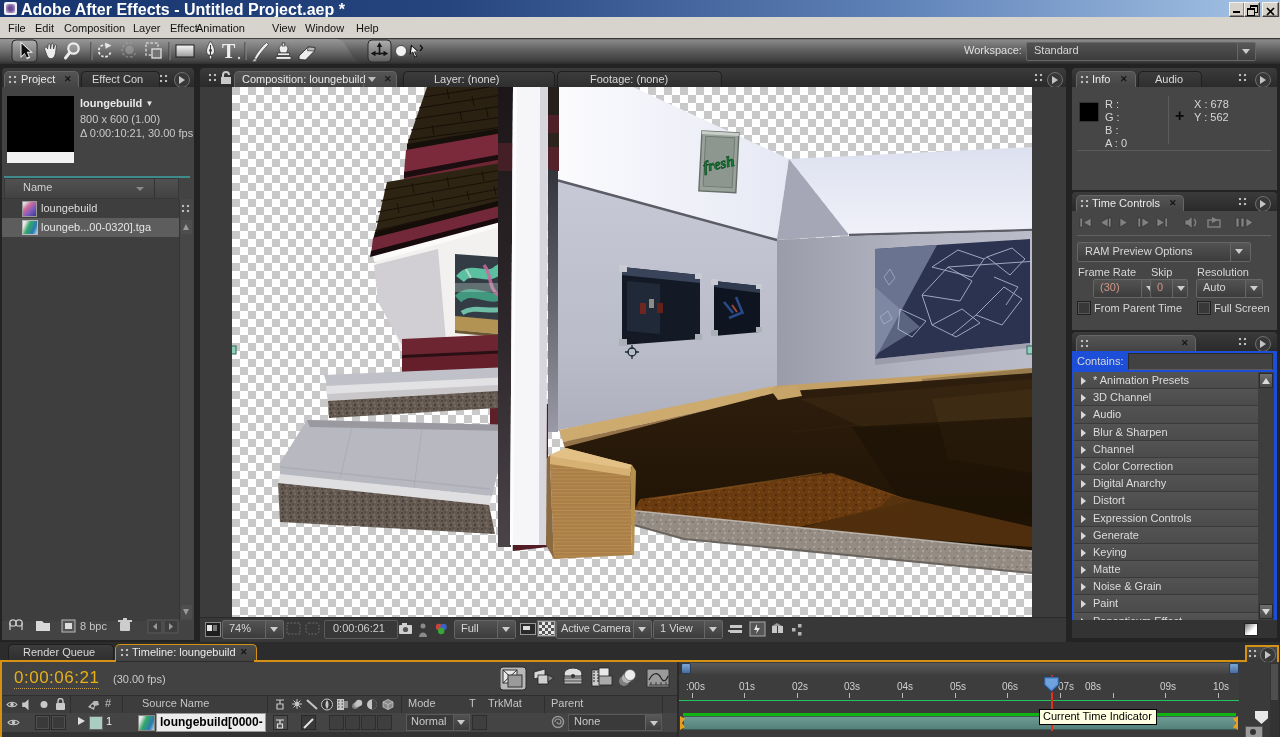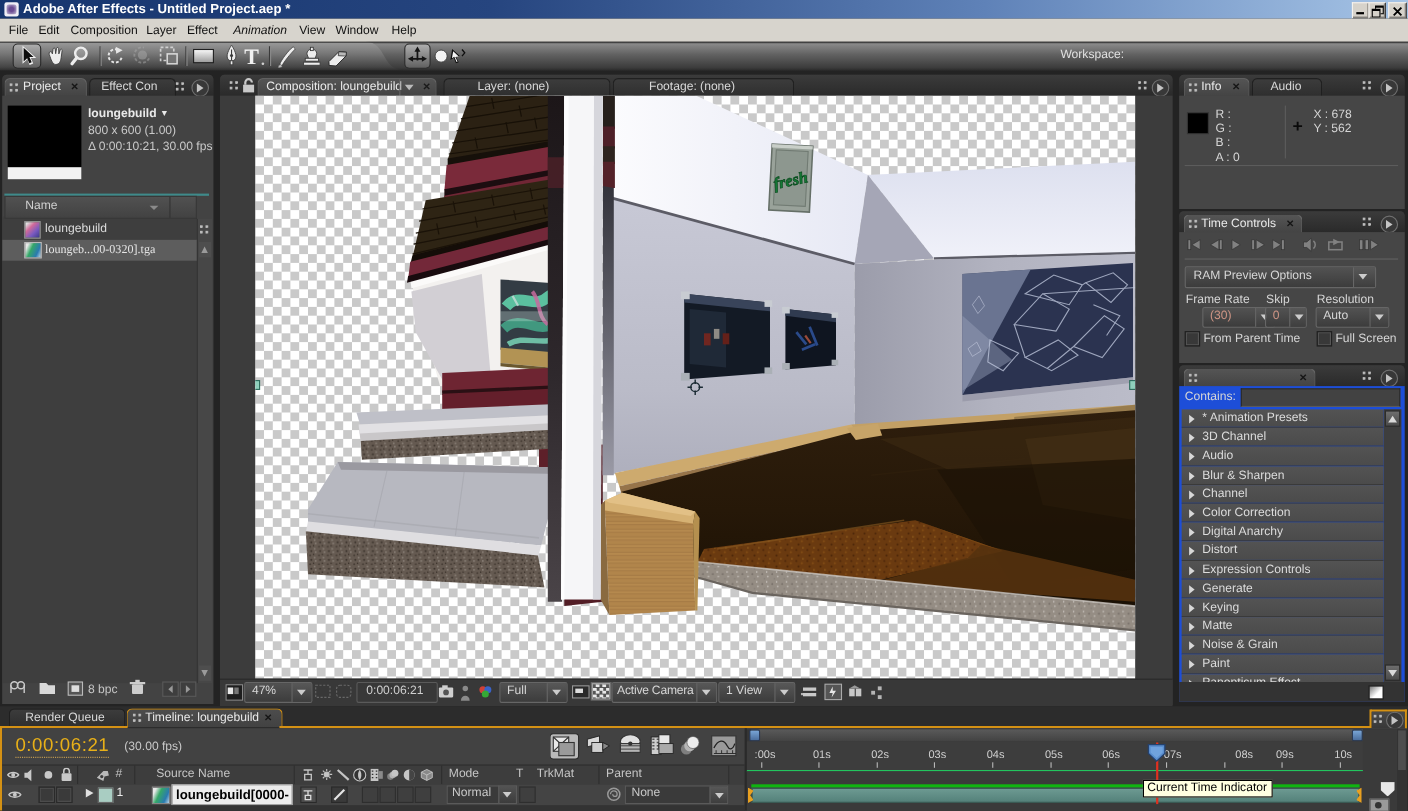--- a/index.html
+++ b/index.html
@@ -1,21 +1,21 @@
 <!DOCTYPE html>
 <html><head>
 <meta charset="utf-8">
 <style>
 html,body{margin:0;padding:0;}
 body{width:1280px;height:737px;position:relative;overflow:hidden;background:#232323;
  font-family:"Liberation Sans",sans-serif;-webkit-font-smoothing:antialiased;}
 .abs{position:absolute;}
 #titlebar{left:0;top:0;width:1280px;height:17px;
  background:linear-gradient(90deg,#16356e 0%,#26457f 35%,#5f82b8 70%,#a6c4e6 100%);}
-#titlebar .ttxt{left:21px;top:1px;font-size:12px;font-weight:bold;color:#fff;}
+#titlebar .ttxt{left:21px;top:1px;font-size:16px;font-weight:bold;color:#fff;}
 .winbtn{top:2px;width:16px;height:13px;background:#d6d2ca;border:1px solid #f4f2ee;
  border-right-color:#404040;border-bottom-color:#404040;box-shadow:inset -1px -1px 0 #8a8680;}
 #menubar{left:0;top:17px;width:1280px;height:21px;background:#d7d4cd;}
 #menubar span{position:absolute;top:5px;font-size:11px;color:#111;}
 #toolbar{left:0;top:38px;width:1280px;height:26px;background:linear-gradient(#1a1a1a 0%,#969696 6%,#787878 40%,#454545 88%,#2e2e2e 100%);}
 .pgroup{background:#2c2c2c;border-radius:4px 4px 0 0;}
 .panel{background:#434343;}
 .tabstrip{position:absolute;left:0;top:0;right:0;height:19px;background:linear-gradient(#3b3b3b,#2a2a2a);border-radius:4px 4px 0 0;}
 .tab{position:absolute;top:3px;height:16px;border-radius:5px 5px 0 0;font-size:11px;color:#d8d8d8;
  background:linear-gradient(#3c3c3c,#2e2e2e);border:1px solid #1f1f1f;border-bottom:none;}
@@ -58,21 +58,21 @@
       </svg>
   </div>
 </div>
 
 <div id="menubar" class="abs">
   <span style="left:8px;">File</span>
     <span style="left:35px;">Edit</span>
   <span style="left:64px;">Composition</span>
     <span style="left:133px;">Layer</span>
   <span style="left:170px;">Effect</span>
-    <span style="left:212px;font-style:italic;">Animation</span>
+    <span style="left:196px;">Animation</span>
   <span style="left:272px;">View</span>
     <span style="left:305px;">Window</span>
   <span style="left:356px;">Help</span>
 </div>
 
 <div id="toolbar" class="abs">
  <svg class="abs" style="left:0;top:0;" width="1280" height="26" viewBox="0 0 1280 26">
   <defs>
    <linearGradient id="tbgR" x1="0" y1="0" x2="0" y2="1">
     <stop offset="0" stop-color="#1a1a1a"></stop>
@@ -168,20 +168,24 @@
     </g>
   </g>
   <circle cx="401" cy="13" r="5.5" fill="#f2f2f2" stroke="#3a3a3a" stroke-width="0.8"></circle>
   <g transform="translate(408,5)">
     <path d="M3,1.5 L10,8 L6.5,8.5 L9,13.5 L6.5,14.5 L4.5,9.5 L1.5,11.5 Z" fill="#0d0d0d"></path>
     <path d="M4,3.5 L9,8.3 L5.9,8.8 L8,13 L7,13.4 L5,8.6 L2.8,10 Z" fill="#f5f5f5"></path>
     <path d="M12,2 L14.5,5 L12,8" fill="none" stroke="#0d0d0d" stroke-width="1.2"></path>
   </g>
  </svg>
  <div class="txt" style="left:964px;top:6px;color:#e0e0e0;">Workspace:</div>
+ <div class="abs dd" style="left:1026px;top:4px;width:228px;height:17px;">
+   <div class="txt" style="left:7px;top:1px;">Standard</div>
+      <div class="arr"></div>
+ </div>
 </div>
 
 <div class="abs" style="left:4px;top:69px;width:86px;height:4px;background:#565656;border-radius:2px;"></div>
 <div id="projpanel" class="abs pgroup" style="left:2px;top:68px;width:192px;height:572px;">
   <div class="tabstrip"></div>
   <div class="tab active" style="left:2px;width:73px;">
     <div class="abs grip" style="left:3px;top:3px;"></div>
     <div class="abs" style="left:16px;top:1px;">Project</div>
     <div class="abs x" style="left:59px;top:2px;">✕</div>
   </div>
@@ -203,21 +207,21 @@
       <div class="txt" style="left:18px;top:2px;color:#cfcfcf;">Name</div>
       <div class="abs" style="left:131px;top:8px;border-top:4px solid #8a8a8a;border-left:4px solid transparent;border-right:4px solid transparent;"></div>
       <div class="abs" style="left:149px;top:0;width:1px;height:19px;background:#333;"></div>
     </div>
     <div class="abs" style="left:0;top:112px;width:177px;height:19px;background:#3e3e3e;">
       <div class="abs" style="left:20px;top:2px;width:13px;height:14px;background:linear-gradient(135deg,#e0e0e0 10%,#d06a9a 35%,#7a5ac0 65%,#3a3a8a);border:1px solid #999;"></div>
       <div class="txt" style="left:39px;top:3px;color:#ddd;">loungebuild</div>
     </div>
     <div class="abs" style="left:0;top:131px;width:177px;height:19px;background:#5d5d5d;">
       <div class="abs" style="left:20px;top:2px;width:14px;height:13px;background:linear-gradient(115deg,#e8e8e8 15%,#35a868 40%,#2a7ab0 75%,#c0d8e8);border:1px solid #bbb;"></div>
-      <div class="txt" style="left:39px;top:3px;color:#e5e5e5;font-family:Liberation Serif, serif;">loungeb...00-0320].tga</div>
+      <div class="txt" style="left:39px;top:3px;color:#e5e5e5;">loungeb...00-0320].tga</div>
     </div>
     <div class="abs" style="left:177px;top:112px;width:13px;height:422px;background:#474747;border-left:1px solid #353535;">
       <div class="abs grip" style="left:1px;top:5px;"></div>
       <div class="abs" style="left:1px;top:21px;width:11px;height:14px;background:#4e4e4e;">
         <div class="abs" style="left:2px;top:4px;border-bottom:6px solid #9a9a9a;border-left:3.5px solid transparent;border-right:3.5px solid transparent;"></div>
       </div>
       <div class="abs" style="left:1px;top:406px;width:11px;height:14px;background:#4e4e4e;">
         <div class="abs" style="left:2px;top:4px;border-top:6px solid #9a9a9a;border-left:3.5px solid transparent;border-right:3.5px solid transparent;"></div>
       </div>
     </div>
@@ -509,21 +513,21 @@
       <rect x="795" y="259" width="8" height="8" fill="#8fd0bc" stroke="#2a6a5a"></rect>
       </svg>
     </div>
 
     <div class="abs" style="left:0;top:530px;width:866px;height:24px;background:#383838;border-top:1px solid #2a2a2a;">
       <div class="abs" style="left:5px;top:4px;width:14px;height:13px;background:#1e1e1e;border:1px solid #888;">
         <div class="abs" style="left:1px;top:2px;width:5px;height:6px;background:#e8e8e8;"></div>
         <div class="abs" style="left:7px;top:2px;width:4px;height:6px;background:#777;"></div>
       </div>
       <div class="abs dd" style="left:22px;top:2px;width:60px;height:17px;">
-          <div class="txt" style="left:6px;top:1px;">47%</div>
+          <div class="txt" style="left:6px;top:1px;">74%</div>
           <div class="arr"></div>
         </div>
       <svg class="abs" style="left:86px;top:3px;" width="36" height="16" opacity="0.5">
         <rect x="1" y="2" width="13" height="11" fill="none" stroke="#999" stroke-dasharray="2,1.4"></rect>
         <rect x="20" y="2" width="13" height="11" rx="3" fill="none" stroke="#999" stroke-dasharray="2,1.4"></rect>
       </svg>
       <div class="abs dd" style="left:124px;top:2px;width:72px;height:17px;border-color:#5a5a5a;background:#383838;">
           <div class="txt" style="left:8px;top:1px;color:#cfcfcf;">0:00:06:21</div>
         </div>
       <svg class="abs" style="left:198px;top:3px;" width="60" height="17">
@@ -926,21 +930,21 @@
 
       <div class="abs" style="left:0;top:12px;width:600px;height:26px;background:#3d3d3d;border-bottom:2px solid #22c55e;">
         <div class="txt" style="left:7px;top:7px;color:#d0d0d0;font-size:10px;">:00s</div>
         <div class="txt" style="left:60px;top:7px;color:#d0d0d0;font-size:10px;">01s</div>
         <div class="txt" style="left:113px;top:7px;color:#d0d0d0;font-size:10px;">02s</div>
         <div class="txt" style="left:165px;top:7px;color:#d0d0d0;font-size:10px;">03s</div>
         <div class="txt" style="left:218px;top:7px;color:#d0d0d0;font-size:10px;">04s</div>
         <div class="txt" style="left:271px;top:7px;color:#d0d0d0;font-size:10px;">05s</div>
         <div class="txt" style="left:323px;top:7px;color:#d0d0d0;font-size:10px;">06s</div>
         <div class="txt" style="left:379px;top:7px;color:#d0d0d0;font-size:10px;">07s</div>
-        <div class="txt" style="left:444px;top:7px;color:#d0d0d0;font-size:10px;">08s</div>
+        <div class="txt" style="left:406px;top:7px;color:#d0d0d0;font-size:10px;">08s</div>
         <div class="txt" style="left:481px;top:7px;color:#d0d0d0;font-size:10px;">09s</div>
         <div class="txt" style="left:534px;top:7px;color:#d0d0d0;font-size:10px;">10s</div>
         <div class="tick" style="left:13px;top:19px;"></div>
           <div class="tick" style="left:65px;top:19px;"></div>
         <div class="tick" style="left:118px;top:19px;"></div>
           <div class="tick" style="left:170px;top:19px;"></div>
         <div class="tick" style="left:223px;top:19px;"></div>
           <div class="tick" style="left:276px;top:19px;"></div>
         <div class="tick" style="left:328px;top:19px;"></div>
           <div class="tick" style="left:381px;top:19px;"></div>

